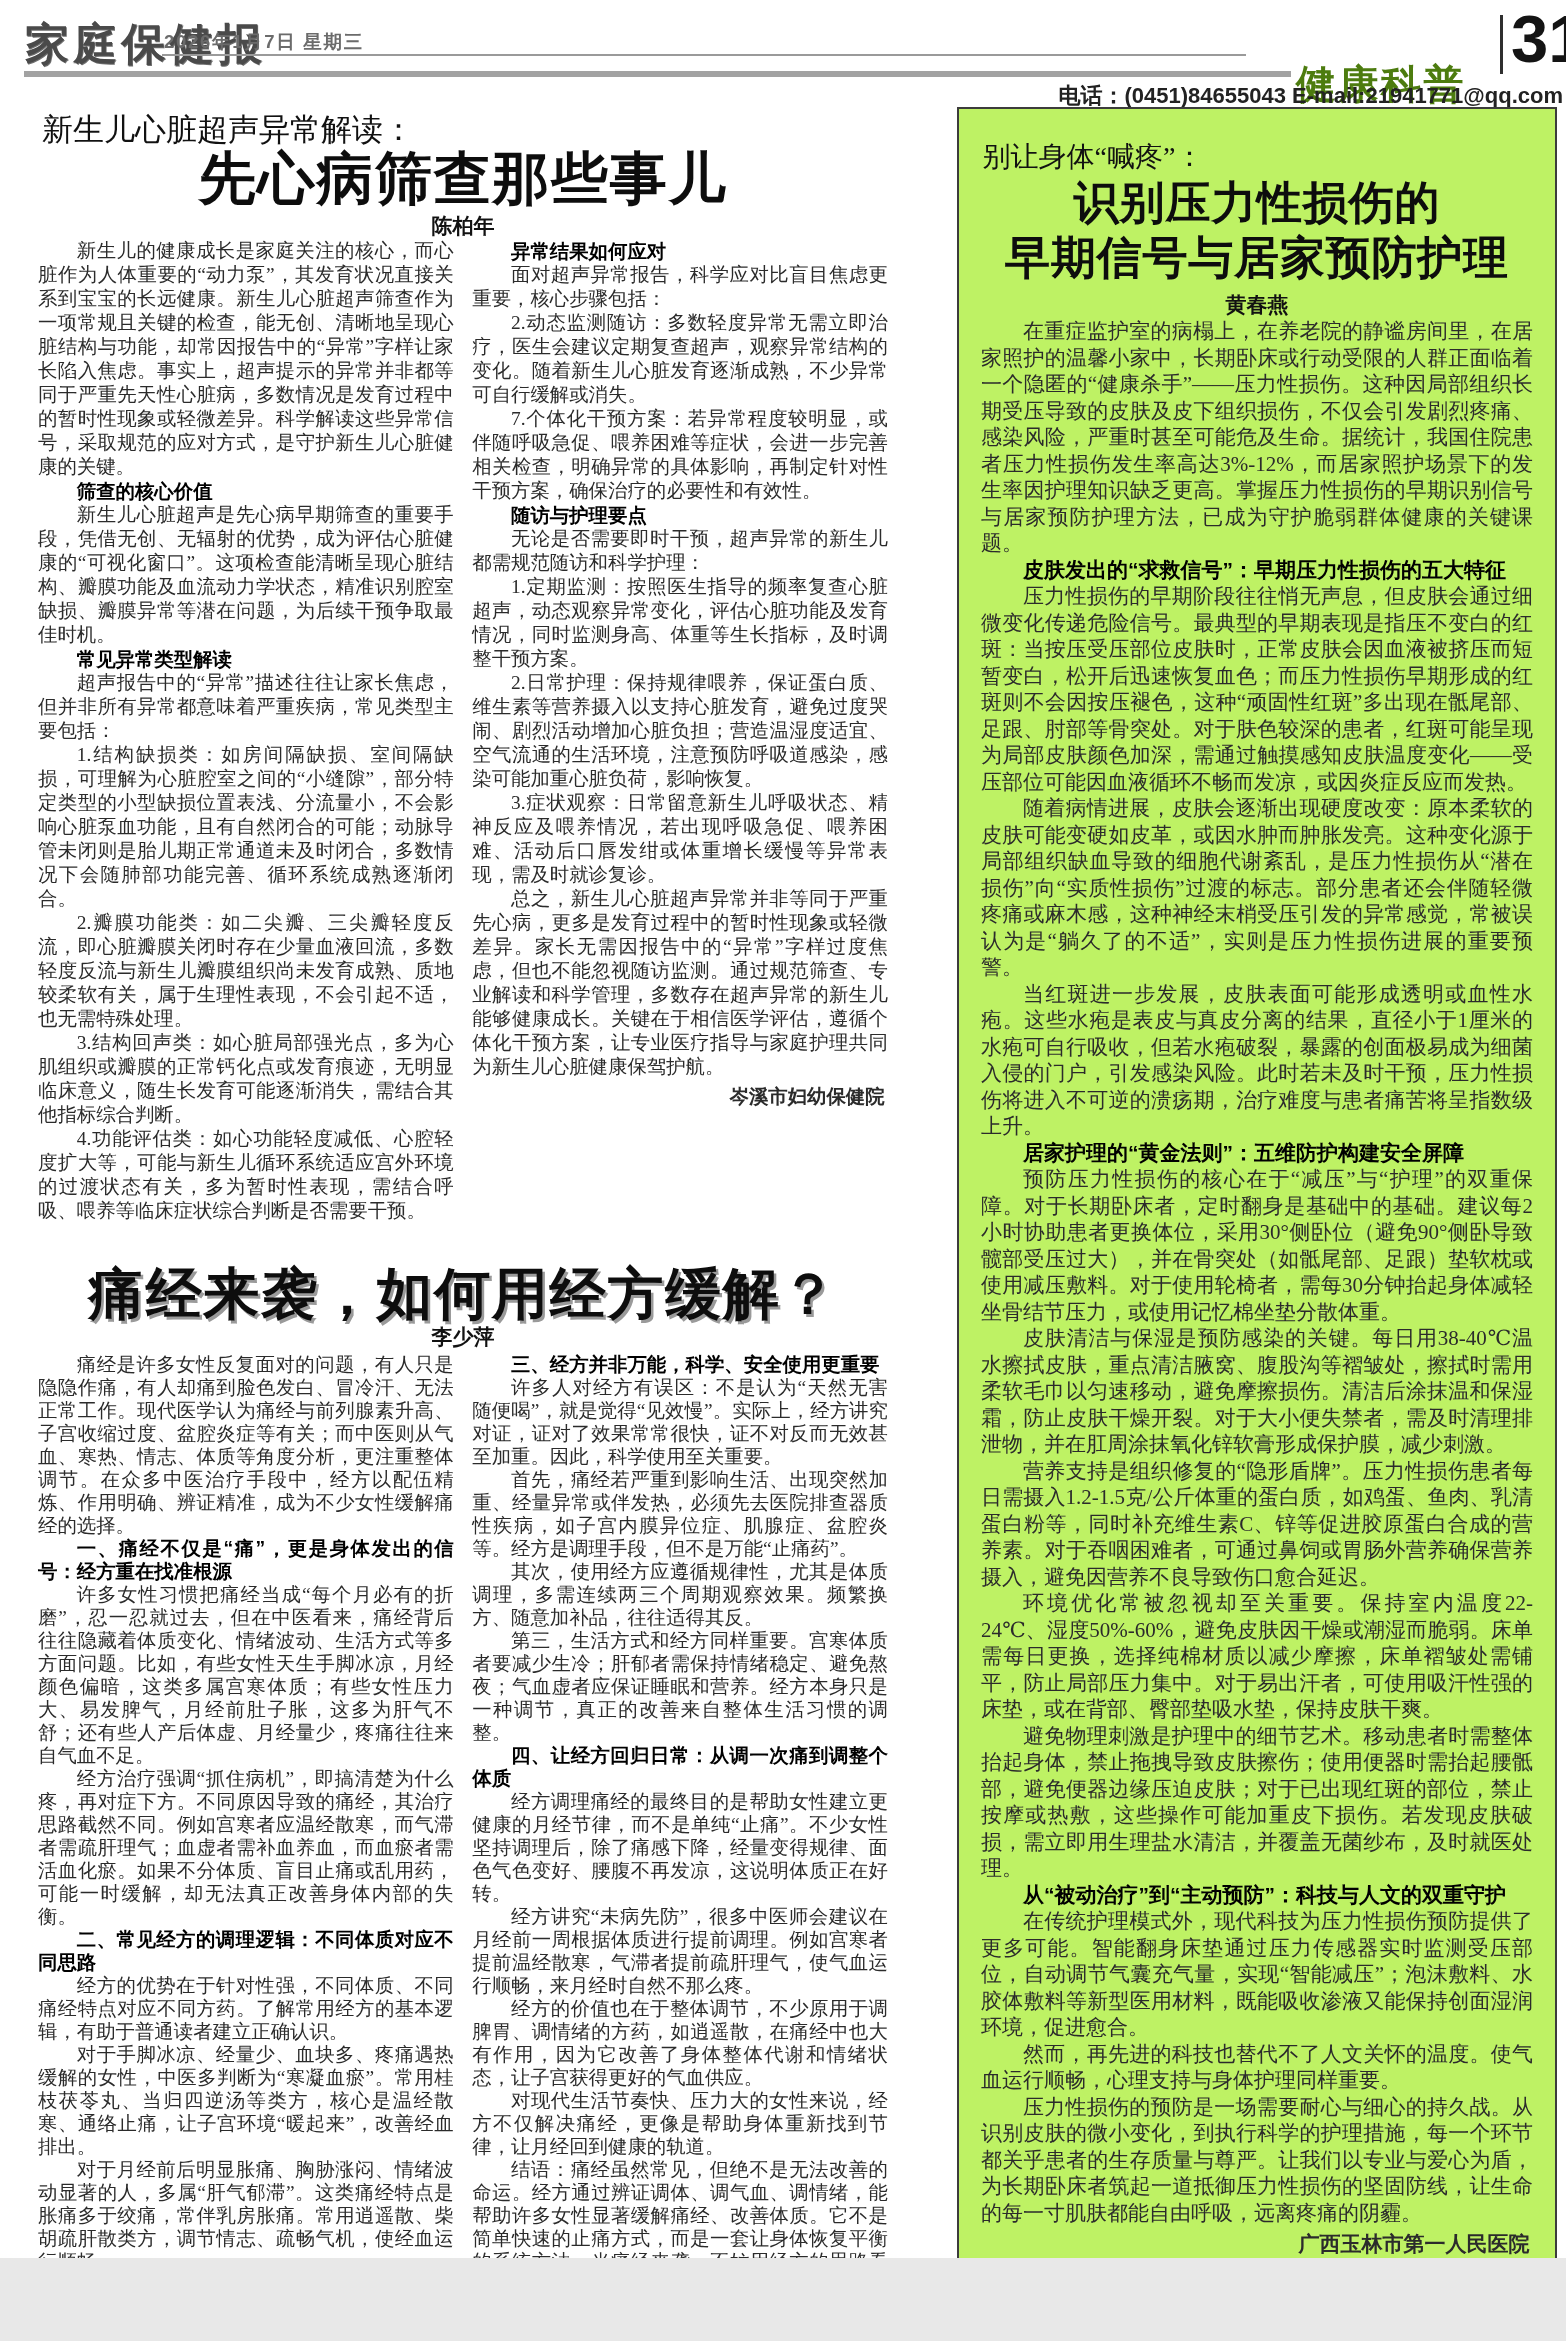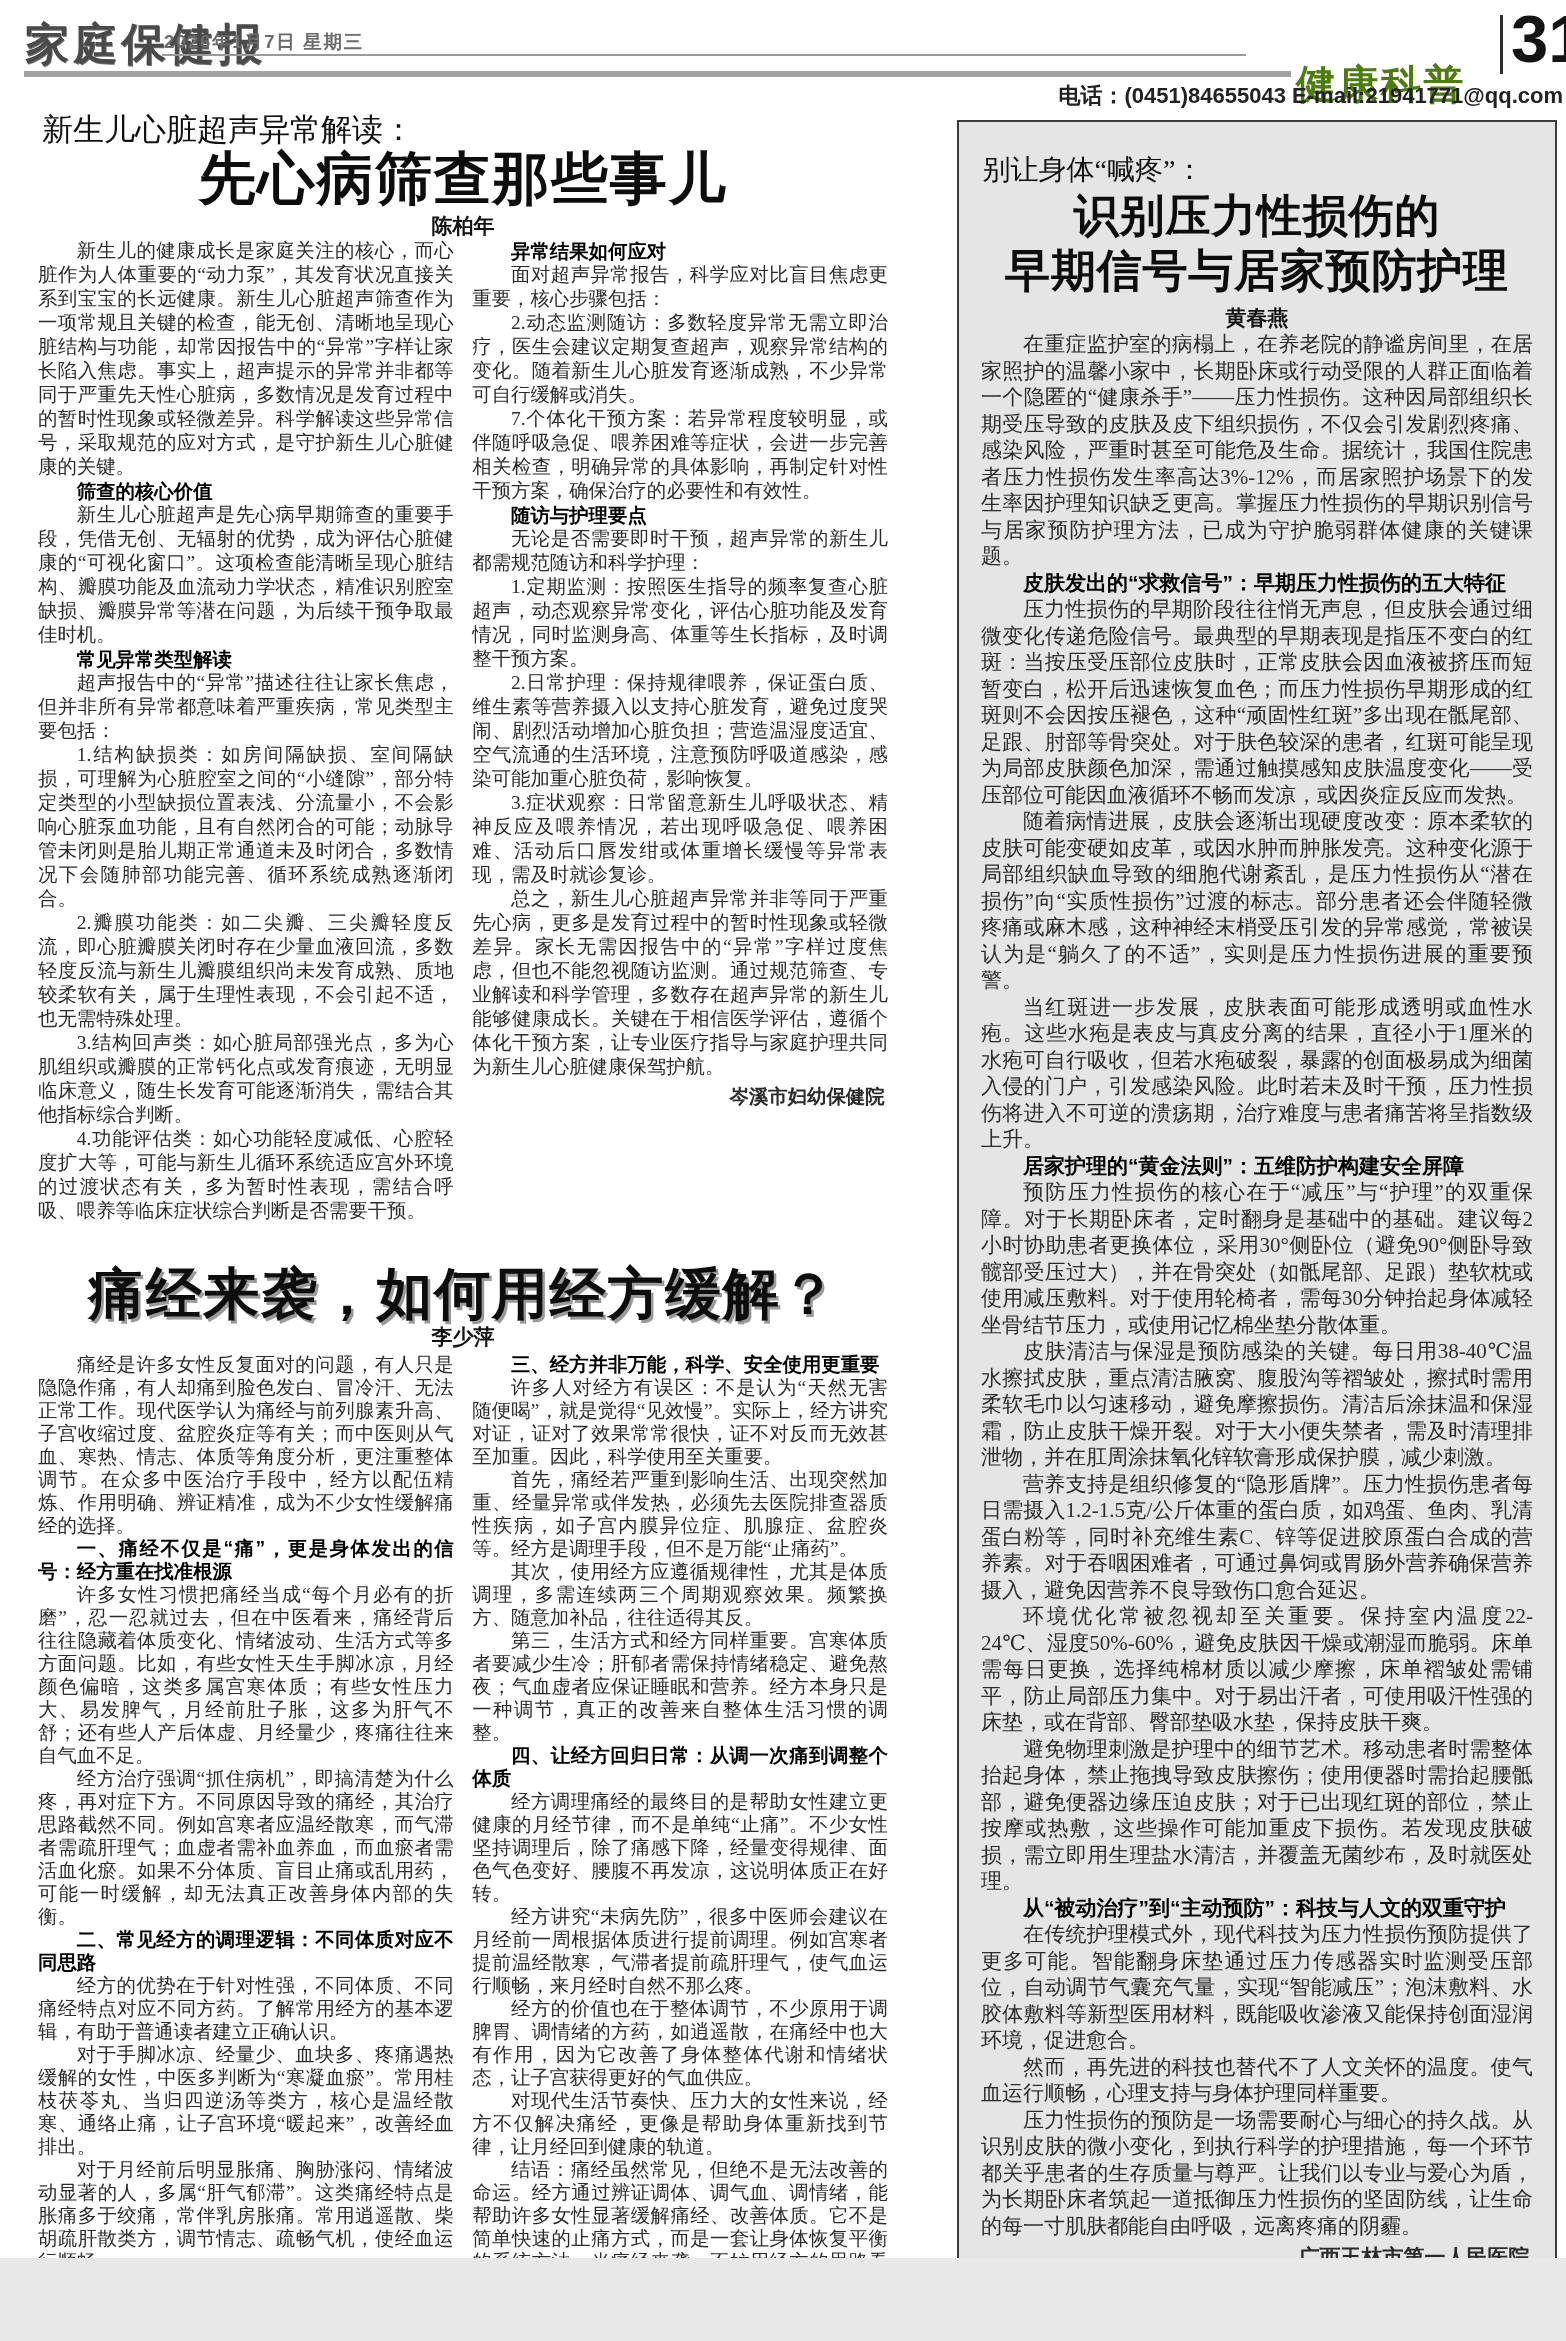--- a/index.html
+++ b/index.html
@@ -27,21 +27,21 @@
   .cols{display:flex;gap:18.5px;}
   .col{width:416px;font-size:19.4px;text-align:justify;}
   .a1 .col{line-height:24px;}
   .a2 .col{line-height:23px;}
   .col p.p, .a3body p.p{text-indent:2em;margin:0;}
   .col h4.h, .a3body h4.h{margin:0;text-indent:2em;font-weight:bold;color:#000;
           font-family:"Liberation Sans","DejaVu Sans",sans-serif;}
   .col p.src, .a3body p.src{margin:5px 3.4px 0 0;text-align:right;font-weight:bold;text-indent:0;
           font-family:"Liberation Sans","DejaVu Sans",sans-serif;}
   
-  .a3box{left:957px;top:120px;width:596px;height:2198px;border:2.5px solid #3c3c3c;background:#e5e5e5;}
+  .a3box{left:957px;top:107px;width:596px;height:2198px;border:2.5px solid #3c3c3c;background:#bef264;}
   .a3kicker{left:23.6px;top:29px;font-size:28px;color:#111;}
   .a3title{left:0;width:100%;text-align:center;font-size:45px;font-weight:900;color:#0d0d0d;letter-spacing:0.8px;}
   .a3byline{left:0;top:182px;width:100%;}
   .a3body{left:22px;top:209px;width:552px;font-size:21px;line-height:26.5px;text-align:justify;}
 </style>
 </head>
 <body>
 
 <div class="page">
 

